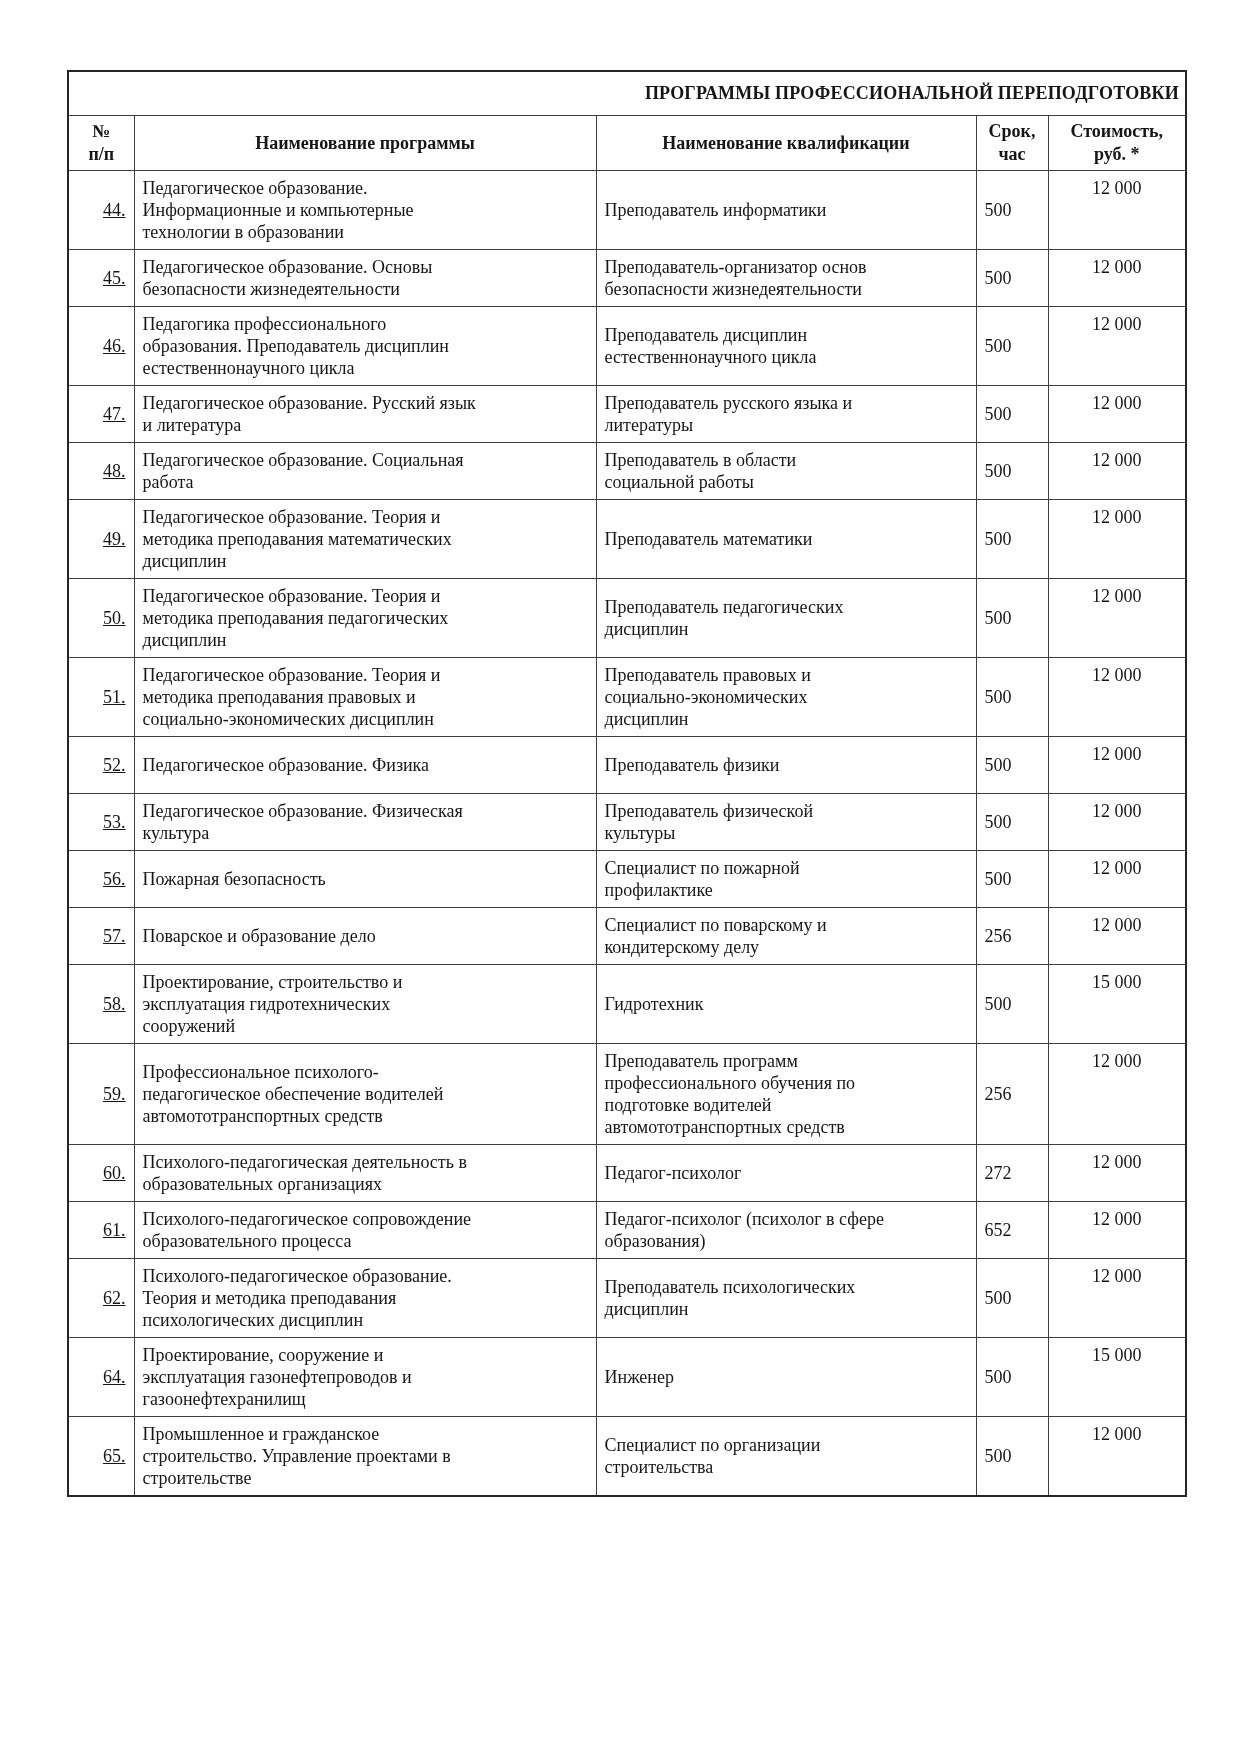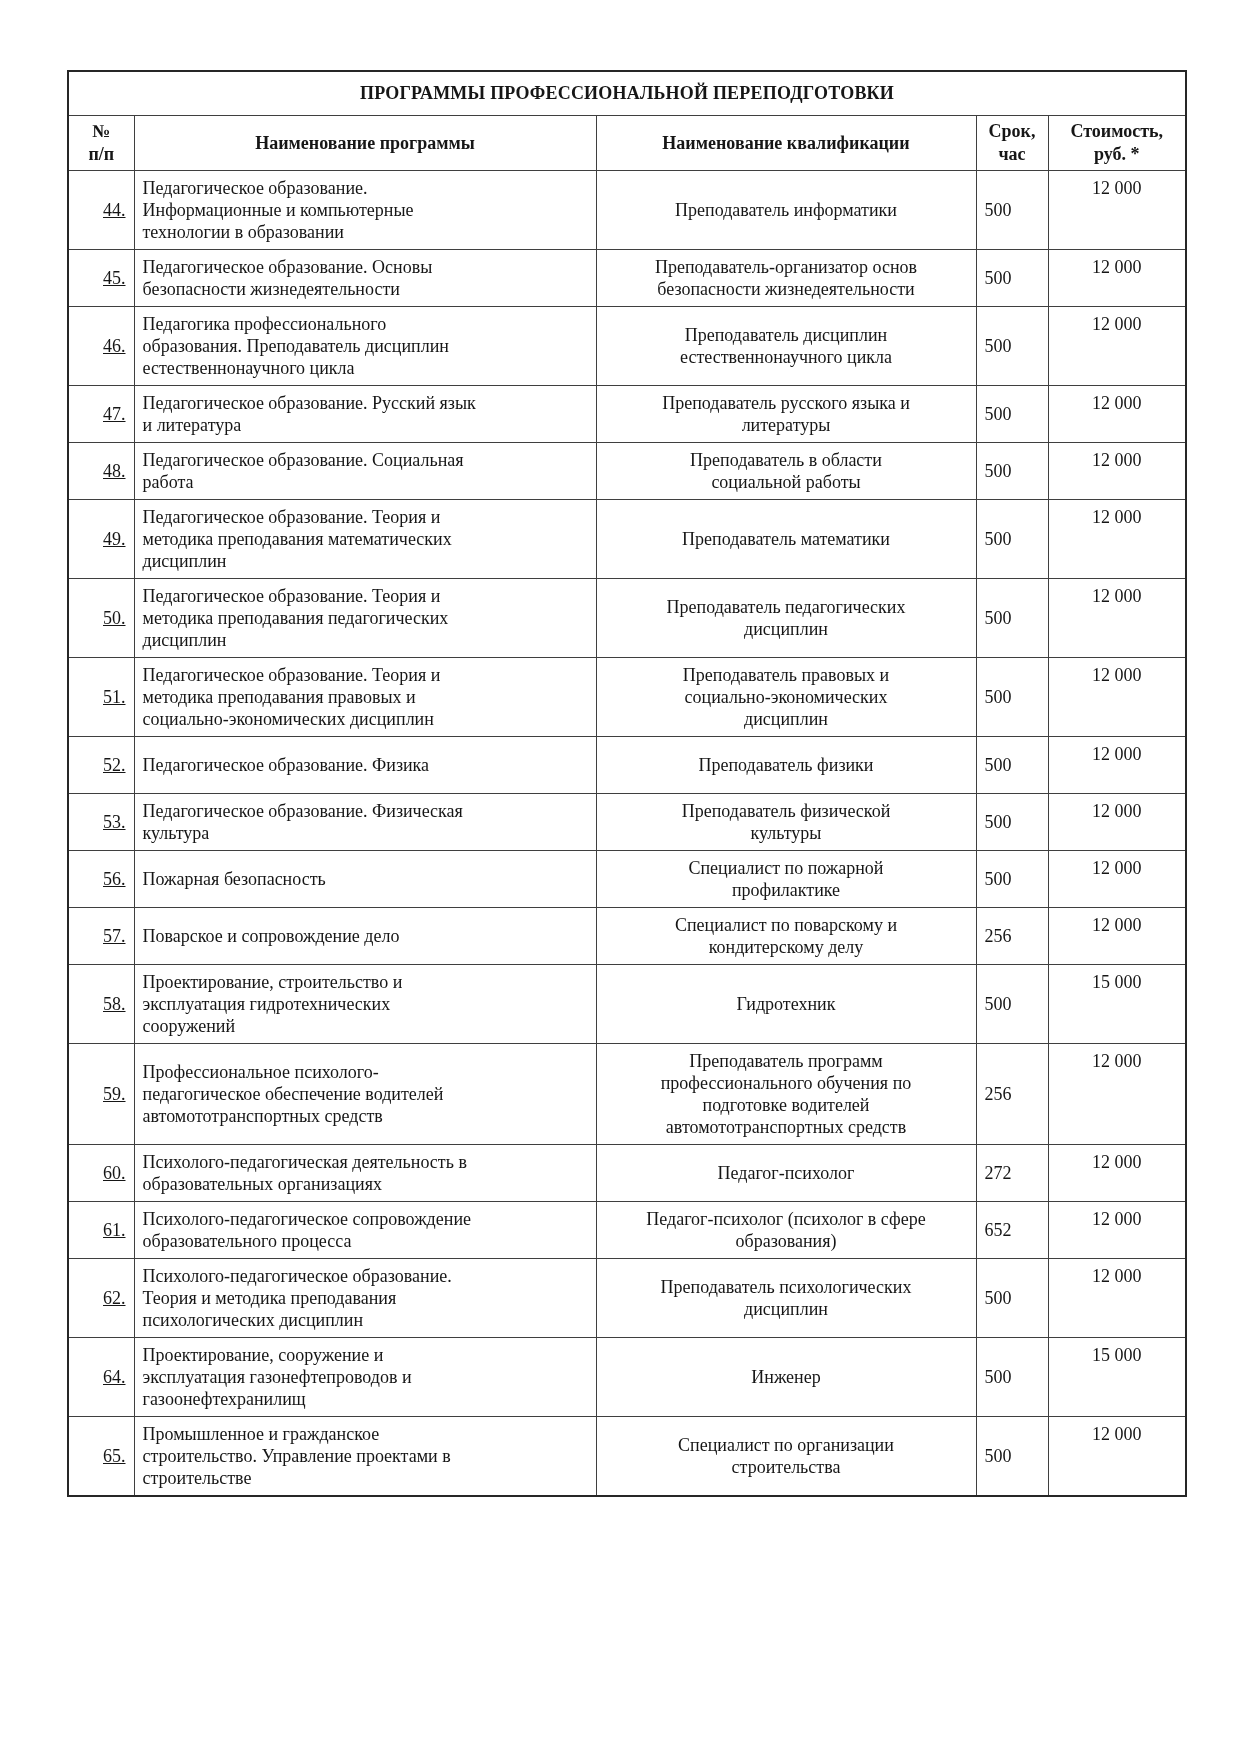--- a/index.html
+++ b/index.html
@@ -18,41 +18,41 @@
     table-layout: fixed;
     border: 2.5px solid #262626;
   }
   .doc-table th, .doc-table td {
     border: 1.6px solid #3f3f3f;
     font-size: 18px;
     overflow: hidden;
   }
   .title-cell {
     font-weight: bold;
-    text-align: center;
+    text-align: right;
     padding: 11px 6px;
     font-size: 18.5px;
     letter-spacing: 0.2px;
   }
   .head-row th {
     font-weight: bold;
     text-align: center;
     vertical-align: middle;
     white-space: pre-line;
     line-height: 23px;
     padding: 4px 2px;
   }
   .doc-table td {
     line-height: 22px;
     height: 44px; 
     padding: 6px 8px;
   }
   .c-num  { text-align: right; vertical-align: middle; padding-right: 5px; padding-left: 2px; text-decoration: underline; }
   .c-prog { text-align: left;  vertical-align: middle; white-space: pre-line; padding-left: 9px; }
-  .c-qual { text-align: center;  vertical-align: middle; white-space: pre-line; padding-left: 11px; }
+  .c-qual { text-align: left;  vertical-align: middle; white-space: pre-line; padding-left: 11px; }
   .c-dur  { text-align: left; vertical-align: middle; padding: 6px 2px; }
   .c-cost { text-align: center; vertical-align: top; padding: 5px 2px; border-radius: 17px; }
 </style>
 </head>
 <body>
 
 <table class="doc-table">
   <colgroup>
     <col style="width:66px">
     <col style="width:462px">
@@ -171,21 +171,21 @@
       <tr>
     <td class="c-num">56.</td>
     <td class="c-prog">Пожарная безопасность</td>
     <td class="c-qual">Специалист по пожарной
 профилактике</td>
     <td class="c-dur">500</td>
     <td class="c-cost">12 000</td>
   </tr>
       <tr>
     <td class="c-num">57.</td>
-    <td class="c-prog">Поварское и сопровождение дело</td>
+    <td class="c-prog">Поварское и образование дело</td>
     <td class="c-qual">Специалист по поварскому и
 кондитерскому делу</td>
     <td class="c-dur">256</td>
     <td class="c-cost">12 000</td>
   </tr>
       <tr>
     <td class="c-num">58.</td>
     <td class="c-prog">Проектирование, строительство и
 эксплуатация гидротехнических
 сооружений</td>

